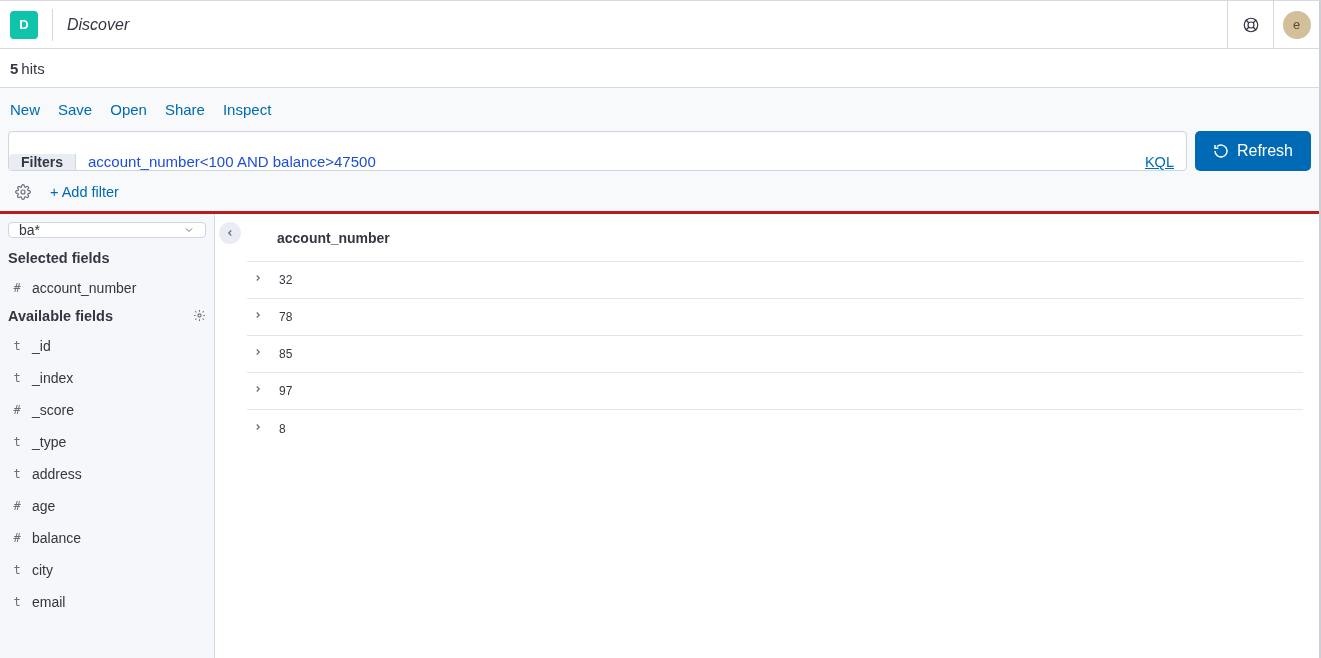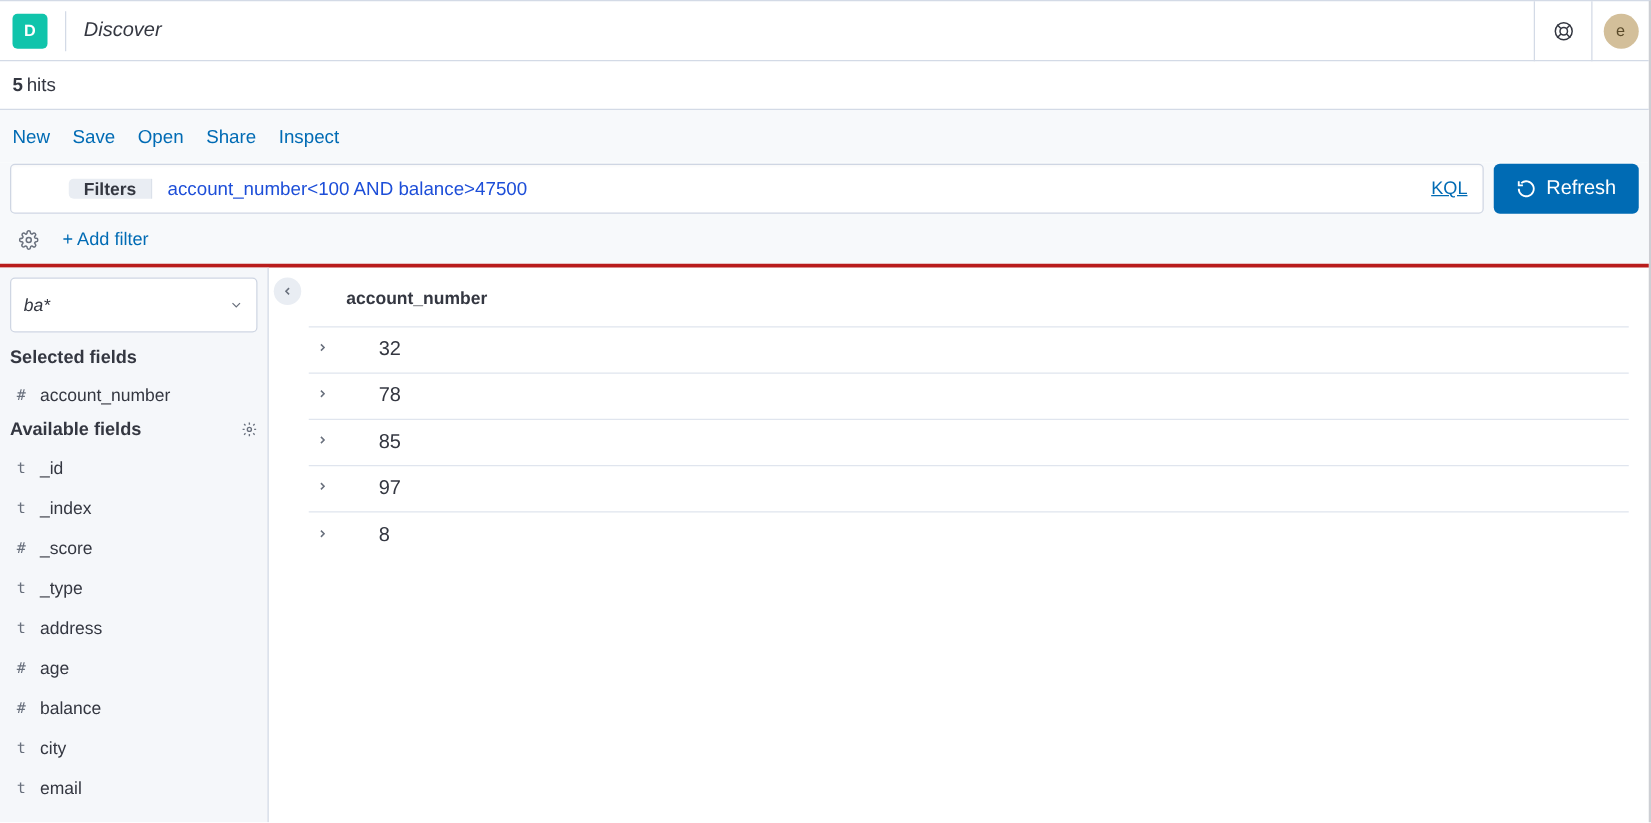--- a/index.html
+++ b/index.html
@@ -14,47 +14,47 @@
   .top-icon-btn { width:46px; height:48px; display:flex; align-items:center; justify-content:center; border-left: 1px solid #d3dae6; }
   .avatar { width:28px; height:28px; border-radius:50%; background:#d3bf9a; color:#5a4a2a; display:flex; align-items:center; justify-content:center; font-size:13px; }
   
   .hits-bar { height: 39px; display:flex; align-items:center; padding: 0 10px; border-bottom: 1px solid #d3dae6; font-size:15px; }
   .hits-bar strong { font-weight: 700; margin-right: 3px; }
   
   .menu-bar { height: 42px; display:flex; align-items:center; gap: 18px; padding: 0 10px; background: #f7f9fb; }
   .menu-link { color: #006bb4; font-size: 15px; cursor:pointer; }
   
   .query-row { display:flex; align-items:center; padding: 0 8px 0 8px; gap: 8px; background: #f7f9fb; height: 42px; }
-  .filters-box { display:flex; align-items:center; flex:1; border:1px solid #cfd6e3; background:#fff; border-radius:4px; height:40px; box-shadow: inset 0 1px 2px rgba(0,0,0,.03); padding-left: 46px;}
+  .filters-box { display:flex; align-items:flex-end; flex:1; border:1px solid #cfd6e3; background:#fff; border-radius:4px; height:40px; box-shadow: inset 0 1px 2px rgba(0,0,0,.03);}
   .filters-label { display:flex; align-items:center; padding: 0 12px; background:#e9edf3; font-weight:600; border-right:1px solid #cfd6e3; border-radius: 4px 0 0 4px;}
   .query-input { flex:1; border:none; outline:none; padding: 0 12px; font-size:15px; color:#1d4ed8; }
   .kql-btn { display:flex; align-items:center; padding: 0 12px; color:#006bb4; font-size:14.5px; cursor:pointer;text-decoration:underline; }
   .refresh-btn { display:flex; align-items:center; gap:8px; height:40px; padding: 0 18px; background:#006bb4; color:#ffffff; border-radius:5px; font-size:16px; cursor:pointer;}
   .refresh-btn svg { width:16px; height:16px; }
   
   .addfilter-row { display:flex; align-items:center; height:42px; padding: 0 12px; gap: 16px; background: #f7f9fb; border-bottom: 3px solid #b91c1c;}
   .gear-btn { width:22px; height:22px; display:flex; align-items:center; justify-content:center; color:#343741; cursor:pointer;}
   .addfilter-link { color:#006bb4; font-size:14.5px; cursor:pointer; }
   
   .body { flex:1; display:flex; overflow:hidden; }
   .sidebar { width: 215px; background:#f5f7fa; border-right:1px solid #d3dae6; display:flex; flex-direction:column; overflow-y:auto;}
-  .index-select { margin:8px 8px 8px 8px; height:44px; border:1px solid #cfd6e3; border-radius:4px; background:#fff; display:flex; align-items:center; padding: 0 10px; justify-content:space-between; cursor:pointer; font-size:14px;font-style:italic;}
+  .index-select { margin:8px 8px 8px 8px; height:16px; border:1px solid #cfd6e3; border-radius:4px; background:#fff; display:flex; align-items:center; padding: 0 10px; justify-content:space-between; cursor:pointer; font-size:14px;}
   .side-header { font-weight:700; font-size:14.5px; padding: 4px 8px 6px 8px; display:flex; align-items:flex-start; justify-content:space-between;}
   .field-row { display:flex; align-items:center; gap:8px; padding: 8px 10px; font-size:14px; cursor:pointer;}
   .field-type { width:14px; font-size:12px; color:#69707d; font-family: "SFMono-Regular", Menlo, monospace; text-align:center;}
   .collapse-arrow { width:22px; height:22px; border-radius:50%; background:#e9edf3; display:flex; align-items:center; justify-content:center; margin:8px 0 0 4px; cursor:pointer; color:#69707d; align-self:flex-start;}
   .results { flex:1; overflow:auto; padding: 0 16px 0 0;}
   .results-inner { padding-left: 6px;}
   .col-header-row { display:flex; align-items:center; height:48px; border-bottom:1px solid #e0e5ee; padding-left:30px;}
   .col-header { font-weight:700; font-size:14px; }
   .data-row { display:flex; align-items:center; height:37px; border-bottom:1px solid #e0e5ee; padding-left:6px; gap: 12px; cursor:pointer;}
   .data-row:last-child { border-bottom:none;}
   .expand-caret { width:14px; height:14px; color:#69707d;}
   .expand-caret svg { width:10px; height:10px;}
-  .cell { font-size:16px;margin-left:24px; }
+  .cell { font-size:12px; }
   svg { display:block; }
 </style>
 </head>
 <body>
 
 <div class="app">
 
   <div class="topbar">
     <div class="app-logo">D</div>
     <div class="vsep"></div>

